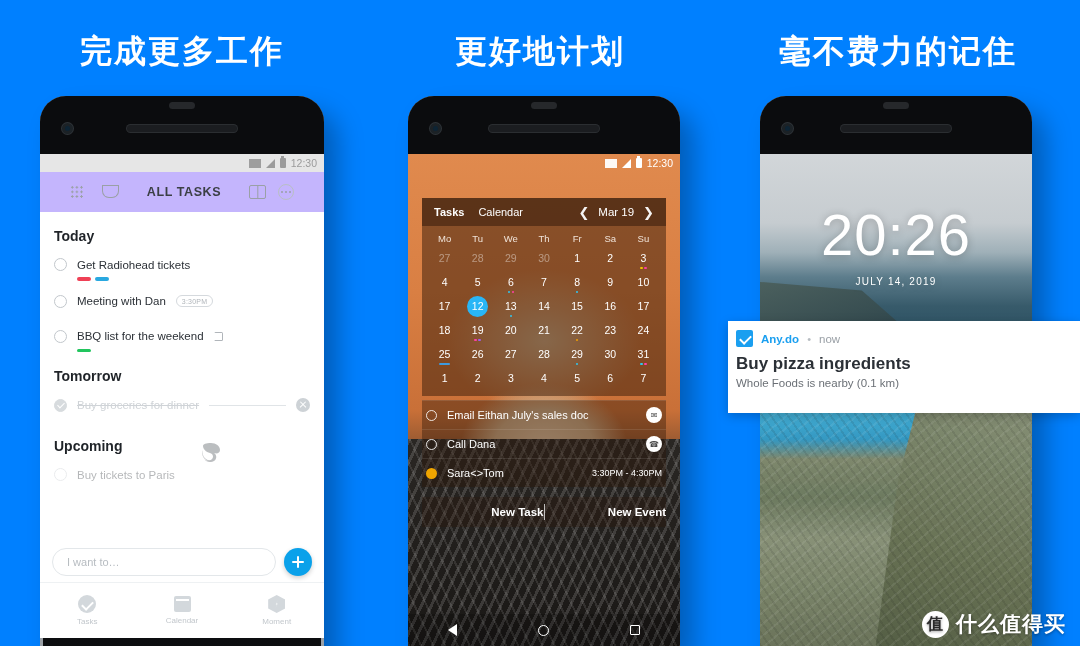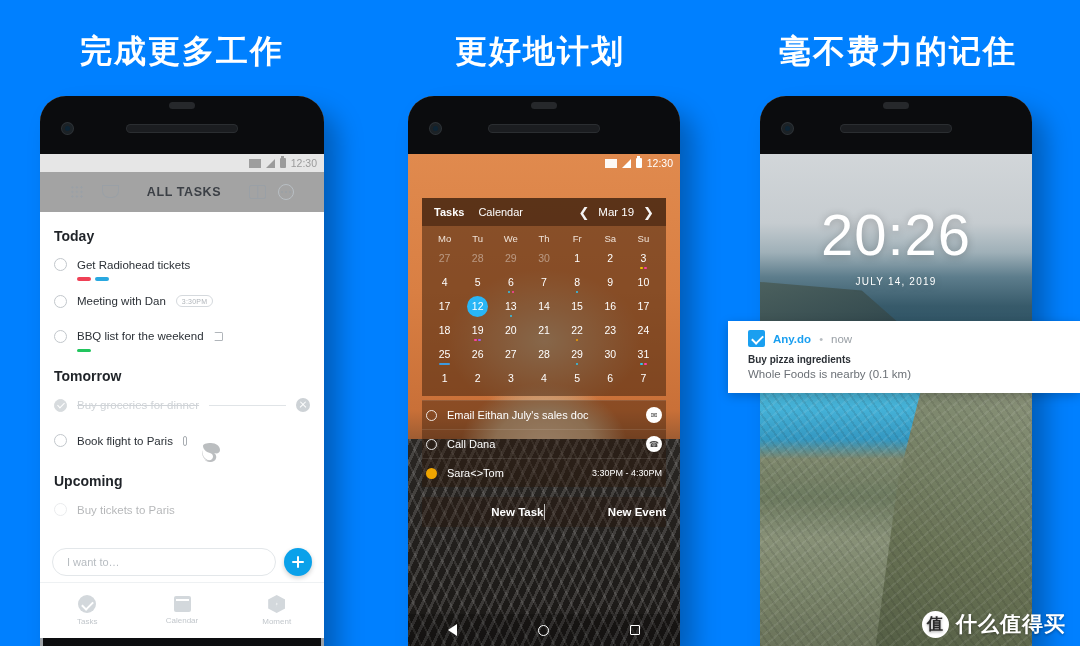--- a/index.html
+++ b/index.html
@@ -89,21 +89,21 @@
   .ic-bat { width:6px;height:10px;background:currentColor;border-radius:1px;position:relative;}
   .ic-bat::after{content:"";position:absolute;top:-2px;left:1.5px;width:3px;height:2px;background:currentColor;}
   .clk { font-size: 10.5px; }
 
   
   #phone1 { left: 40px; top: 96px; width: 284px; height: 560px; }
   #phone1 .screen { height: 484px; }
 
   .p1-toolbar {
     display:flex; align-items:center; height:40px;
-    padding: 0 30px; gap: 0; background:#a3a3a3;
+    padding: 0 30px; gap: 0; background:#c4b5fd;
   }
   .p1-toolbar .ttl {
     flex:1; text-align:center; font-size:12.5px; font-weight:bold;
     color:#3b3f45; letter-spacing:.6px;
   }
   .ic-grid { width:14px;height:14px;
     background-image:
       radial-gradient(circle 1.1px, #9aa0a6 99%, transparent 100%);
     background-size: 4.6px 4.6px; }
   .ic-basket {
@@ -293,32 +293,32 @@
       repeating-linear-gradient(-40deg, rgba(255,255,255,.07) 0 2px, transparent 2px 9px);
   }
   .p3-clock{
     position:absolute;left:0;right:0;top:52px;text-align:center;color:#fff;
     text-shadow:0 1px 8px rgba(0,0,0,.25);
   }
   .p3-time{font-size:58px;font-weight:300;line-height:1;letter-spacing:1px;}
   .p3-date{font-size:10px;font-weight:normal;letter-spacing:1.2px;margin-top:12px;}
 
   .notif{
-    position:absolute; left:728px; top:321px; width:352px; height:72px;
+    position:absolute; left:728px; top:321px; width:352px; height:92px;
     background:#fff; box-shadow:0 3px 10px rgba(0,0,0,.22);
-    padding: 9px 20px;
+    padding: 9px 8px;
   }
   .notif .nhead{display:flex;align-items:center;gap:8px;}
   .nicon{width:17px;height:17px;background:#1a9ff0;border-radius:2px;position:relative;flex:none;}
   .nicon::after{content:"";position:absolute;left:5.5px;top:3px;width:5px;height:9px;
     border:solid #fff;border-width:0 2px 2px 0;transform:rotate(45deg);}
   .napp{font-size:11.5px;color:#1a9ff0;font-weight:bold;}
   .nsep{font-size:11px;color:#b7bcc1;}
   .ntime{font-size:11.5px;color:#9aa0a6;}
-  .ntitle{font-size:10px;color:#2b3036;font-weight:bold;margin-top:7px;}
+  .ntitle{font-size:17px;color:#2b3036;font-weight:bold;margin-top:7px;}
   .nsub{font-size:11.5px;color:#6b7076;margin-top:3px;}
 
   
   .wm{
     position:absolute;right:14px;bottom:8px;display:flex;align-items:center;gap:7px;
     color:#fff;font-size:21px;font-weight:bold;letter-spacing:1px;
     text-shadow:0 1px 3px rgba(0,0,0,.4);
   }
   .wm-logo{
     width:27px;height:27px;border-radius:50%;background:#fff;color:#2a2a2a;
@@ -392,25 +392,20 @@
 
         <div class="sect-h">Tomorrow</div>
 
         <div class="trow done" style="margin-bottom:22px">
           <span class="circ"></span>
           <span class="tlabel">Buy groceries for dinner</span>
           <span class="strike-line"></span>
           <span class="xbtn"></span>
         </div>
 
-        <div class="trow">
-          <span class="circ"></span>
-          <span class="tlabel">Book flight to Paris</span>
-          <span class="ic-clip"></span>
-        </div>
 
         <div class="sect-h" style="margin-top:26px">Upcoming</div>
 
         <div class="trow fade-row">
           <span class="circ"></span>
           <span class="tlabel">Buy tickets to Paris</span>
         </div>
       </div>
 
       <div class="swirl">

